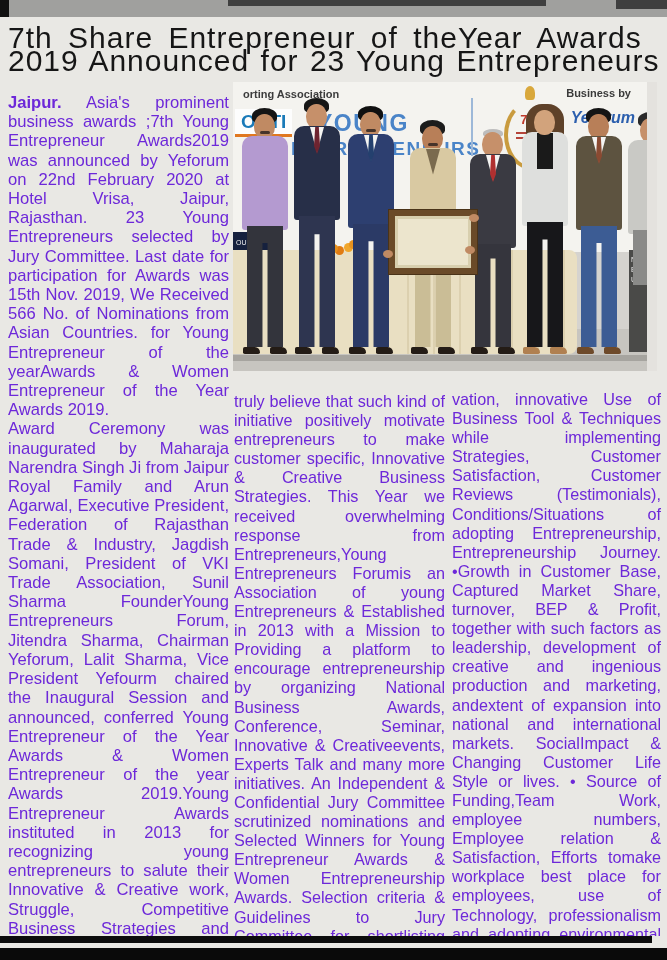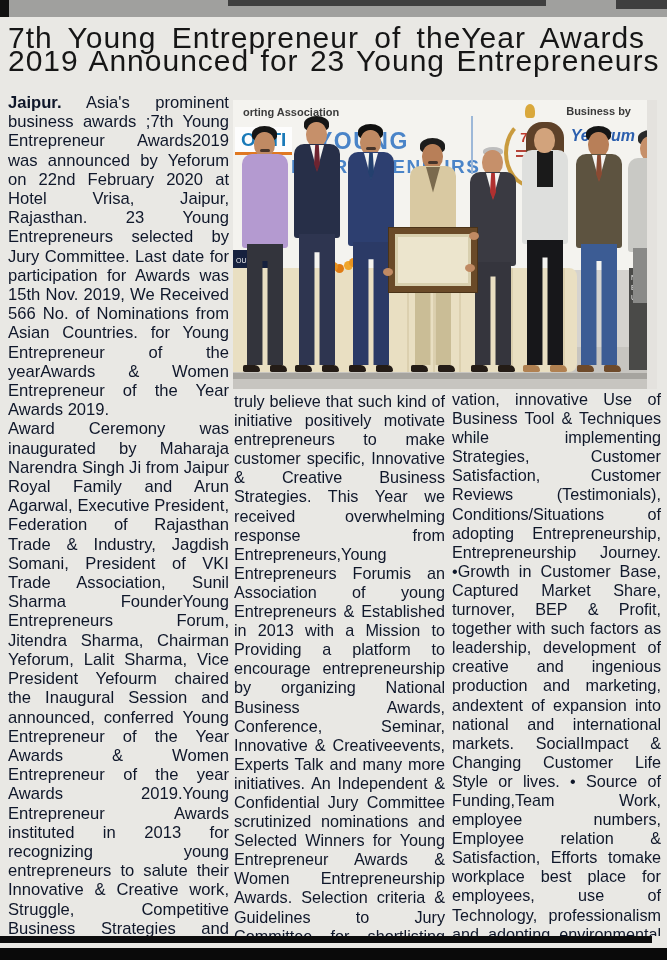--- a/index.html
+++ b/index.html
@@ -11,33 +11,33 @@
   .top-bar .seg1{left:0;top:0;width:9px;height:17px;background:#111;}
   .top-bar .seg2{left:228px;top:0;width:318px;height:6px;background:#3f3f3f;}
   .top-bar .seg3{left:616px;top:0;width:51px;height:9px;background:#3f3f3f;}
 
   
   .headline{left:8px;width:655px;font-size:30px;color:#161616;white-space:nowrap;letter-spacing:1px;}
   .headline.l1{top:21px;word-spacing:6px;}
   .headline.l2{top:44px;word-spacing:2px;}
 
   
-  .col{color:#0f172a;text-align:justify;overflow:hidden;}
+  .col{color:#6d28d9;text-align:justify;overflow:hidden;}
   .col p{margin:0;}
   .col-left{left:8px;top:93px;width:221px;height:843px;font-size:16.6px;line-height:19.2px;}
   .col-mid{left:234px;top:392px;width:211px;height:544px;font-size:16.2px;line-height:19.1px;}
   .col-right{left:452px;top:390px;width:209px;height:546px;font-size:16.2px;line-height:19.1px;}
   .lead{font-weight:bold;}
 
   
   .bar-thin{left:0;top:936px;width:652px;height:7px;background:#0c0c0c;}
   .bar-thick{left:0;top:948px;width:667px;height:12px;background:#0a0a0a;}
 
   
-  .photo{left:233px;top:100px;width:424px;height:289px;overflow:hidden;background:#ffffff;}
+  .photo{left:233px;top:82px;width:424px;height:289px;overflow:hidden;background:#ffffff;}
   .photo .banner{left:0;right:0;top:0;height:170px;background:#f4f3ef;}
   .photo .wall{left:0;right:0;top:170px;bottom:0;background:#d5d3cf;}
   .photo .floor{left:0;right:0;bottom:0;height:42px;background:#c7c5c0;}
   .photo .shadowline{left:0;right:0;bottom:10px;height:6px;background:rgba(90,88,84,.3);}
   .photo .edge-strip{right:0;top:0;bottom:0;width:10px;background:#e4e2de;}
 
   .assoc-text{left:10px;top:6px;font-size:11px;font-weight:bold;color:#3c3c3c;}
   .partner-logo{left:2px;top:27px;background:#fdfdfd;padding:2px 6px 1px 6px;color:#1a7ab8;font-weight:bold;font-size:19px;border-bottom:3px solid #e07820;}
   .banner-line{color:#4a84c8;font-weight:bold;letter-spacing:1.5px;}
   .banner-l1{left:84px;top:28px;font-size:23px;}
@@ -87,21 +87,21 @@
 </style>
 </head>
 <body>
 
 <div class="abs top-bar">
   <div class="abs seg1"></div>
   <div class="abs seg2"></div>
   <div class="abs seg3"></div>
 </div>
 
-<div class="abs headline l1">7th Young Entrepreneur of theYear Awards</div>
+<div class="abs headline l1">7th Share Entrepreneur of theYear Awards</div>
 <div class="abs headline l2">2019 Announced for 23 Young Entrepreneurs</div>
 
 <div class="abs col col-left">
   <p><span class="lead">Jaipur.</span> <span>Asia's prominent business awards ;7th Young Entrepreneur Awards2019 was announced by Yeforum on 22nd February 2020 at Hotel Vrisa, Jaipur, Rajasthan. 23 Young Entrepreneurs selected by Jury Committee. Last date for participation for Awards was 15th Nov. 2019, We Received 566 No. of Nominations from Asian Countries. for Young Entrepreneur of the yearAwards &amp; Women Entrepreneur of the Year Awards 2019.</span></p>
   <p>Award Ceremony was inaugurated by Maharaja Narendra Singh Ji from Jaipur Royal Family and Arun Agarwal, Executive President, Federation of Rajasthan Trade &amp; Industry, Jagdish Somani, President of VKI Trade Association, Sunil Sharma FounderYoung Entrepreneurs Forum, Jitendra Sharma, Chairman Yeforum, Lalit Sharma, Vice President Yefourm chaired the Inaugural Session and announced, conferred Young Entrepreneur of the Year Awards &amp; Women Entrepreneur of the year Awards 2019.Young Entrepreneur Awards instituted in 2013 for recognizing young entrepreneurs to salute their Innovative &amp; Creative work, Struggle, Competitive Business Strategies and Courage to choose entrepreneurship and Motivating others,The Awards exist because we</p>
 </div>
 
 <div class="abs photo">
   <div class="abs banner"></div>
   <div class="abs wall"></div>

